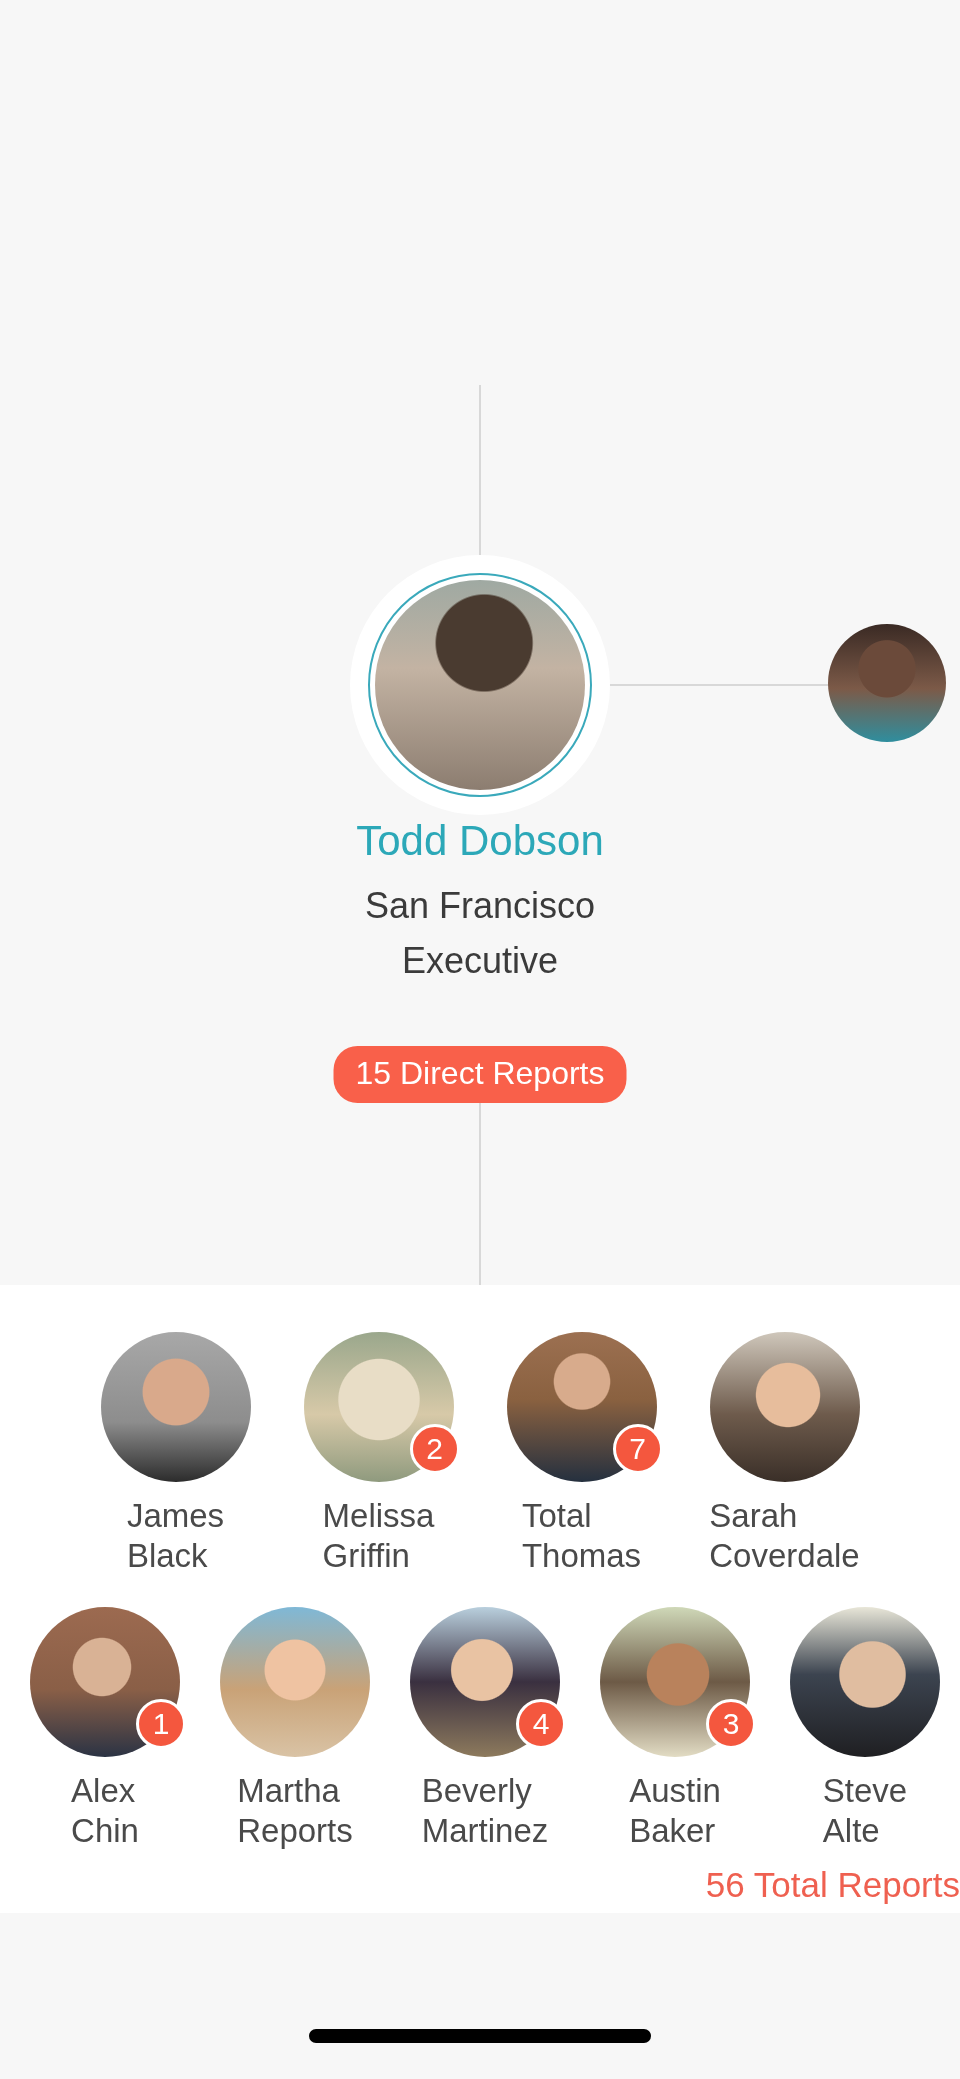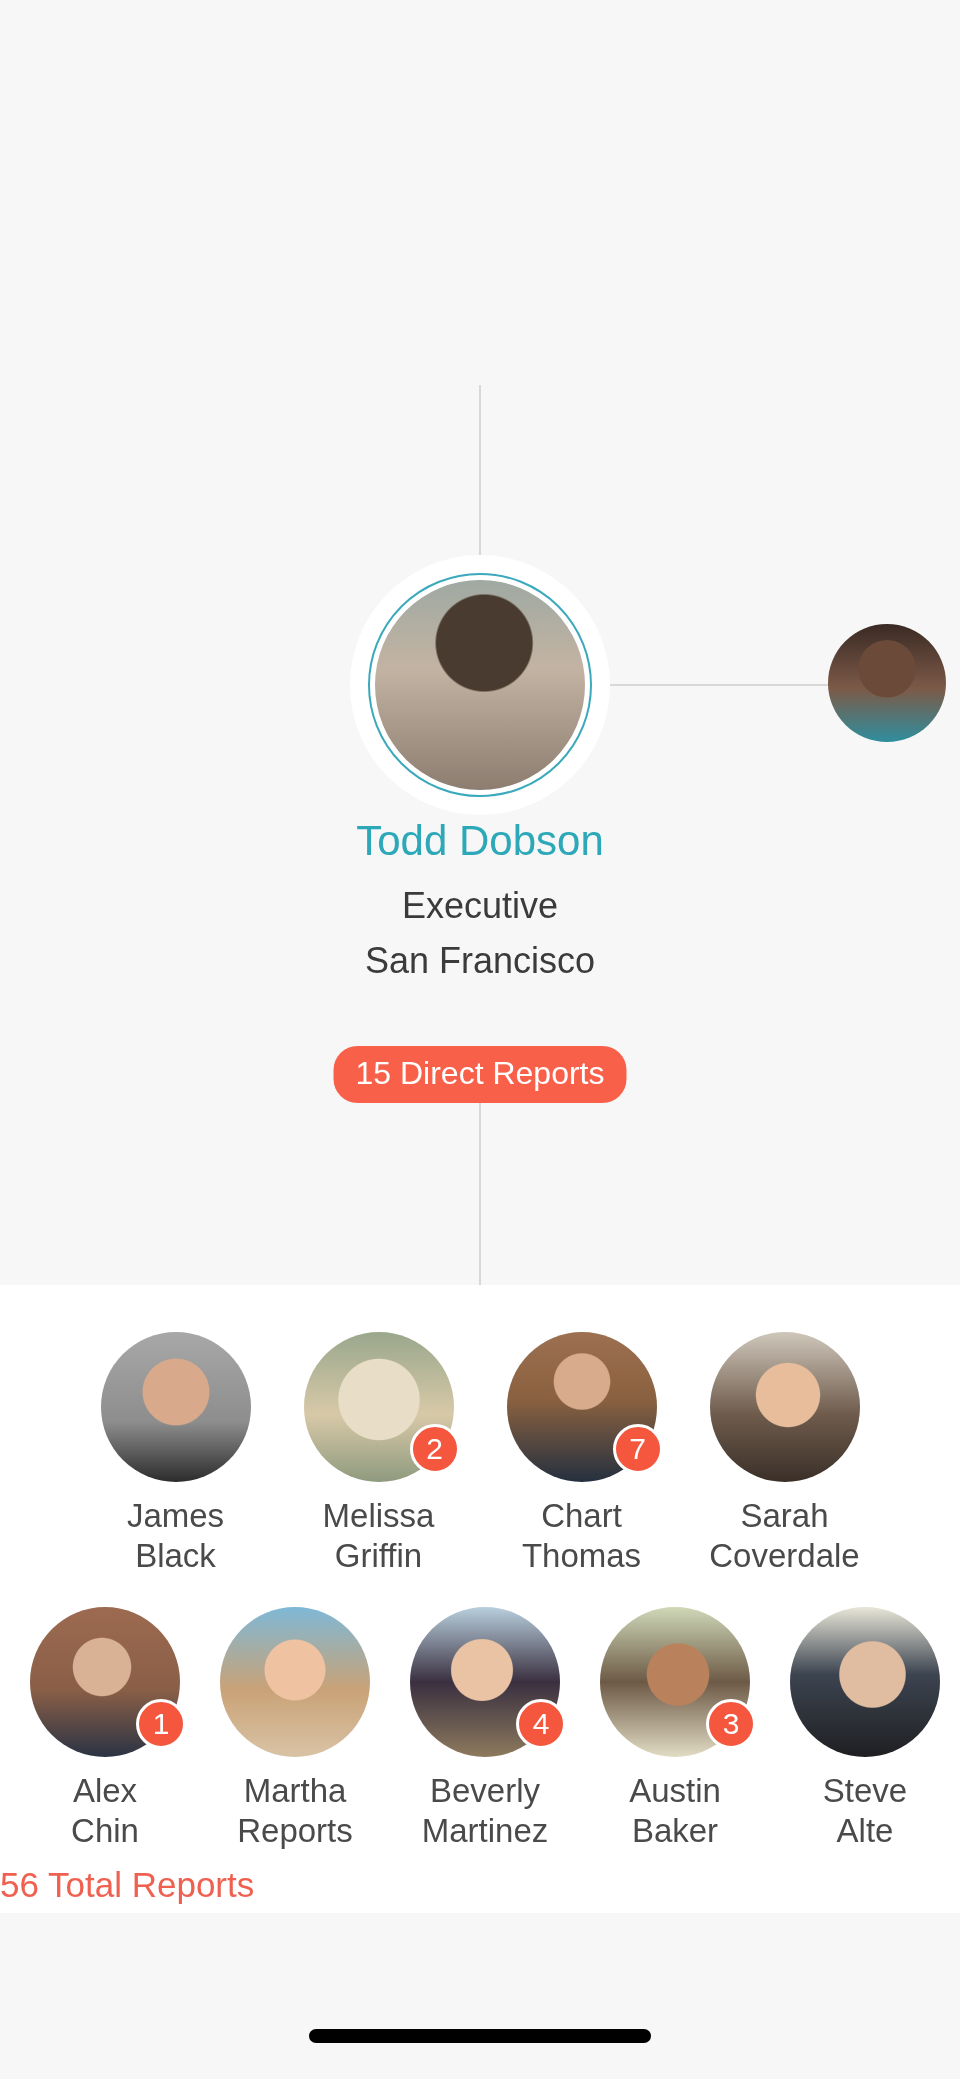--- a/index.html
+++ b/index.html
@@ -83,25 +83,25 @@
   .cell-avatar .avatar-img { left:0; top:0; width:150px; height:150px; }
   .count-badge {
     position:absolute; right:-6px; bottom:8px;
     min-width:50px; height:50px; border-radius:25px;
     background:#f4573e; color:#fff; font-size:30px;
     display:flex; align-items:center; justify-content:center;
     border:3px solid #fff; padding:0 4px;
   }
   .cell-name {
     margin-top:14px; font-size:33px; color:#4a4a4a;
-    text-align:center; line-height:1.22; white-space:pre-line;
+    line-height:1.22; white-space:pre-line;
   }
   .total-reports {
     position:absolute; left:0; top:1865px; width:960px;
-    text-align:left; font-size:35px; color:#ef6050; cursor:pointer;
+    text-align:right; font-size:35px; color:#ef6050; cursor:pointer;
   }
 
   
   .bottom-area { position:absolute; top:1913px; left:0; width:960px; height:166px; background:#f7f7f7; }
   .home-indicator {
     position:absolute; left:50%; transform:translateX(-50%); bottom:36px;
     width:342px; height:14px; background:#000; border-radius:7px; cursor:pointer;
   }
 
   
@@ -194,22 +194,22 @@
     </div>
 
     <div class="peer-node">
       <div class="avatar-img peer-photo">
         <div class="ph ph-peer"></div>
       </div>
     </div>
 
     <div class="ceo-info">
       <div class="ceo-name">Todd Dobson</div>
+      <div class="ceo-meta">San Francisco</div>
       <div class="ceo-meta">Executive</div>
-      <div class="ceo-meta">San Francisco</div>
     </div>
 
     <div class="reports-badge">15 Direct Reports</div>
   </div>
 
   <div class="panel">
     <div class="grid-row row1" id="row1">
         <div class="cell">
           <div class="cell-avatar">
             <div class="avatar-img">
@@ -229,21 +229,21 @@
           <div class="cell-name">Melissa
 Griffin</div>
         </div>
         <div class="cell">
           <div class="cell-avatar">
             <div class="avatar-img">
               <div class="ph ph-kevin"></div>
             </div>
             <div class="count-badge">7</div>
           </div>
-          <div class="cell-name">Chart
+          <div class="cell-name">Total
 Thomas</div>
         </div>
         <div class="cell">
           <div class="cell-avatar">
             <div class="avatar-img">
               <div class="ph ph-sarah"></div>
             </div>
           </div>
           <div class="cell-name">Sarah
 Coverdale</div>

